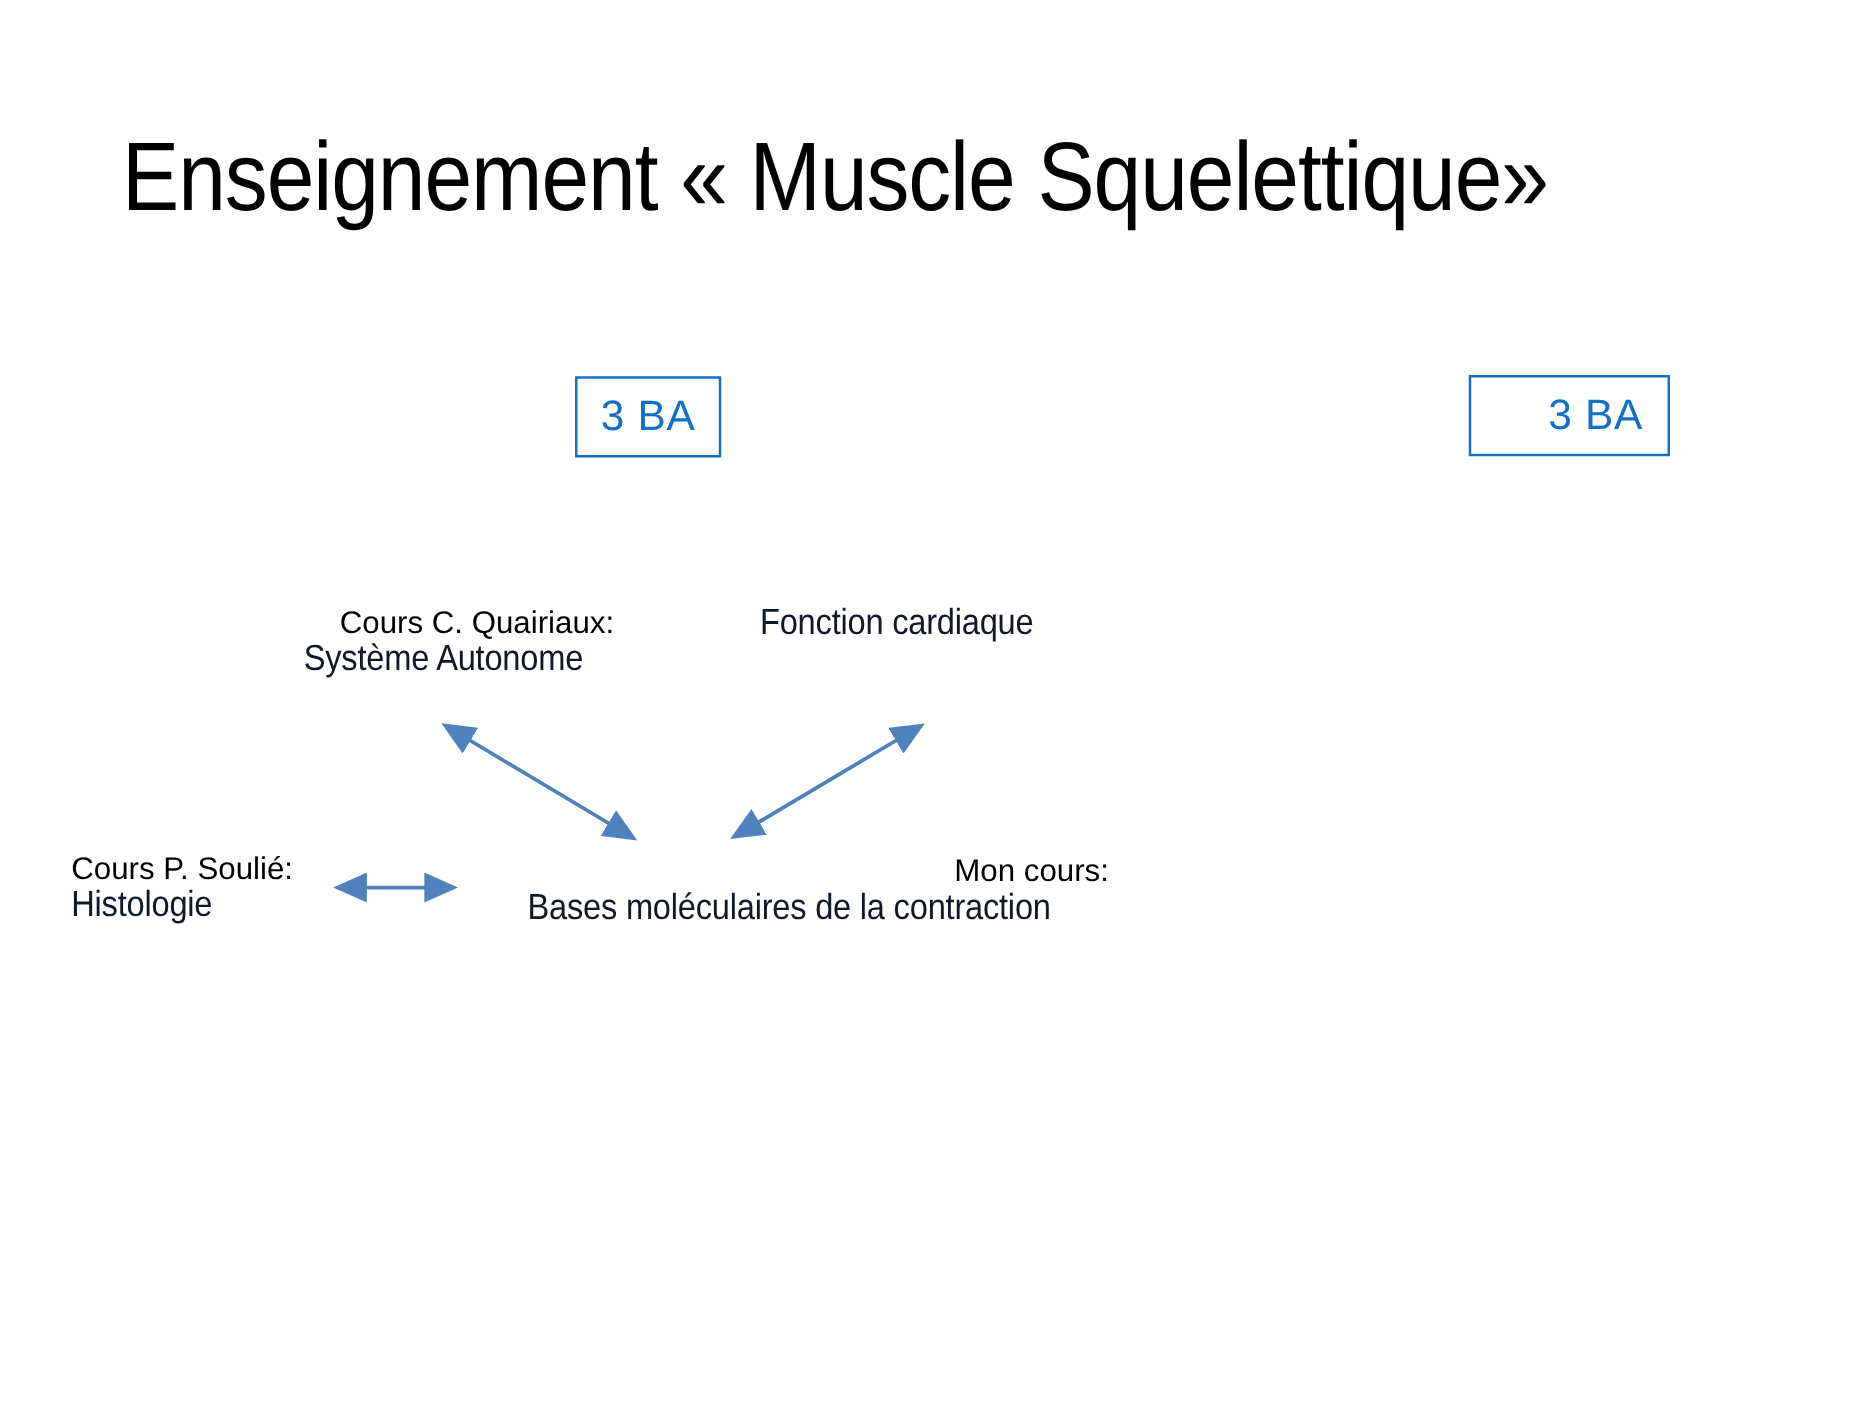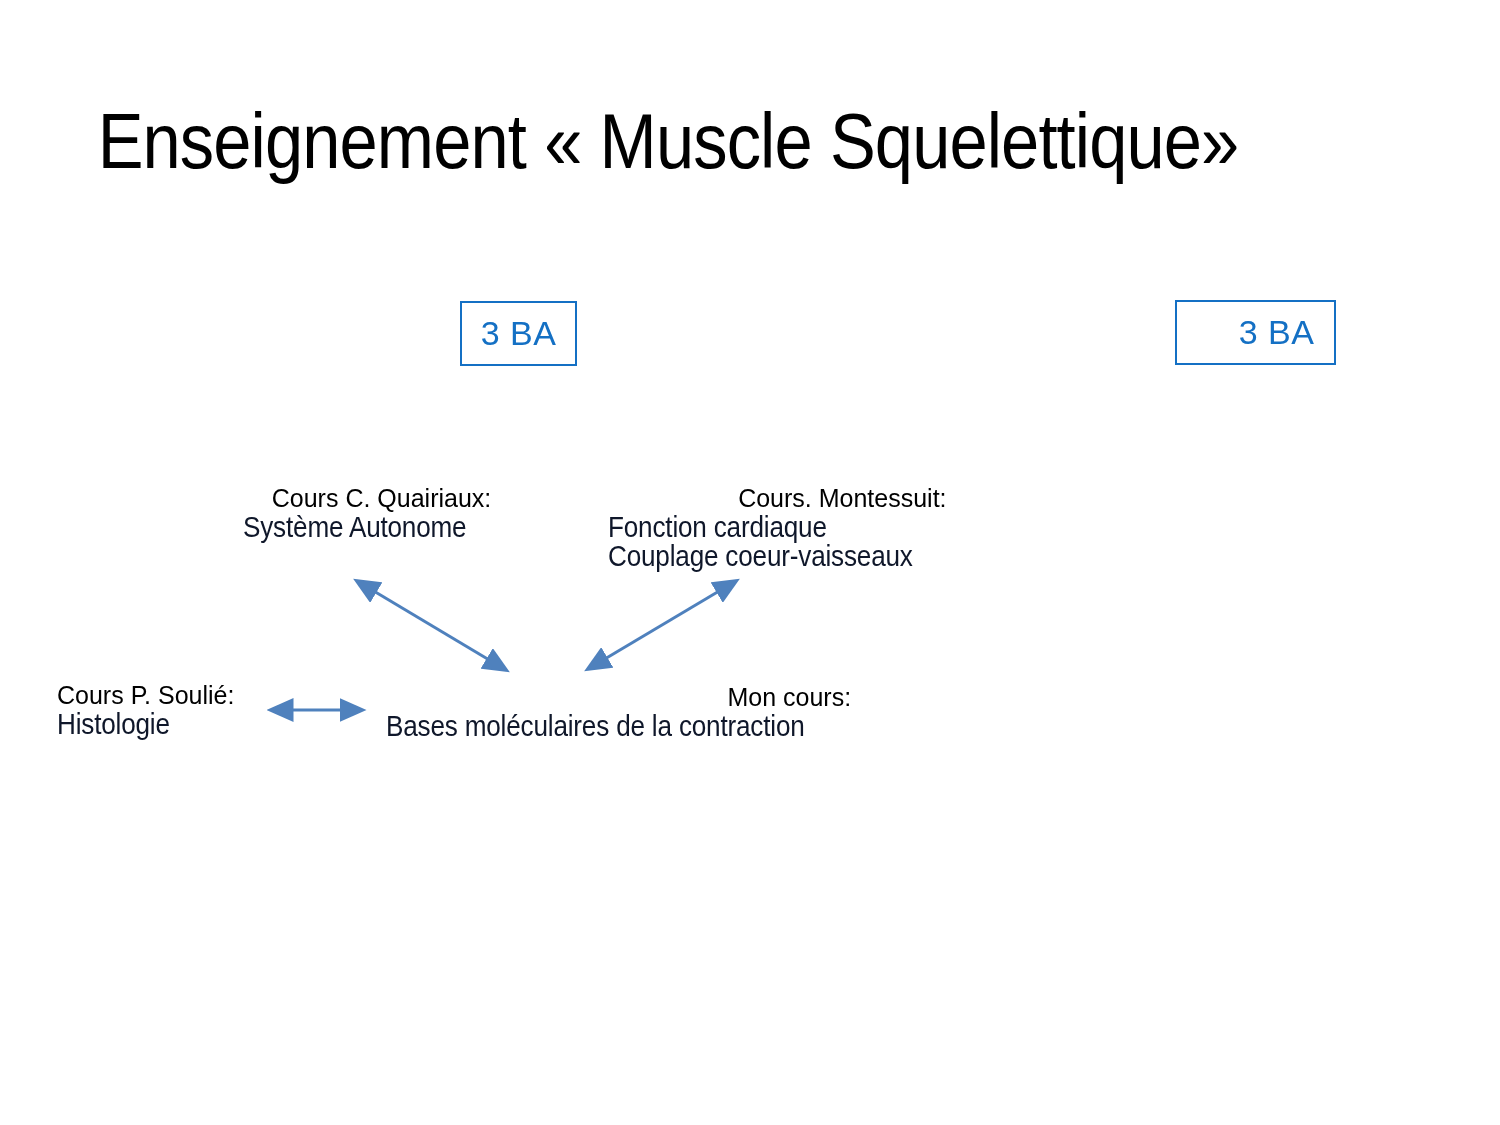--- a/index.html
+++ b/index.html
@@ -66,21 +66,21 @@
   }
   .course-line .condense {
     display: inline-block;
     transform: scaleX(0.9);
     transform-origin: 0 50%;
     letter-spacing: -0.2px;
   }
   .block-quairiaux { left: 243px; top: 484px; }
   .block-montessuit { left: 608px; top: 484px; }
   .block-soulie { left: 57px; top: 681px; }
-  .block-moncours { left: 386px; top: 683px; }
+  .block-moncours { left: 422px; top: 683px; }
 
   .arrow-layer {
     position: absolute;
     left: 0;
     top: 0;
     width: 1500px;
     height: 1125px;
     pointer-events: none;
   }
 </style>
@@ -100,26 +100,22 @@
   </div>
 
   <div class="course-block block-quairiaux">
     <div class="course-header">Cours C. Quairiaux:</div>
     <div class="course-line">
       <span class="condense">Système Autonome</span>
     </div>
   </div>
 
   <div class="course-block block-montessuit">
-    <div class="course-header">Cours. Montessuit:</div>
     <div class="course-line">
       <span class="condense">Fonction cardiaque</span>
-    </div>
-    <div class="course-line">
-      <span class="condense">Couplage coeur-vaisseaux</span>
     </div>
   </div>
 
   <div class="course-block block-soulie">
     <div class="course-header">Cours P. Soulié:</div>
     <div class="course-line">
       <span class="condense">Histologie</span>
     </div>
   </div>
 

